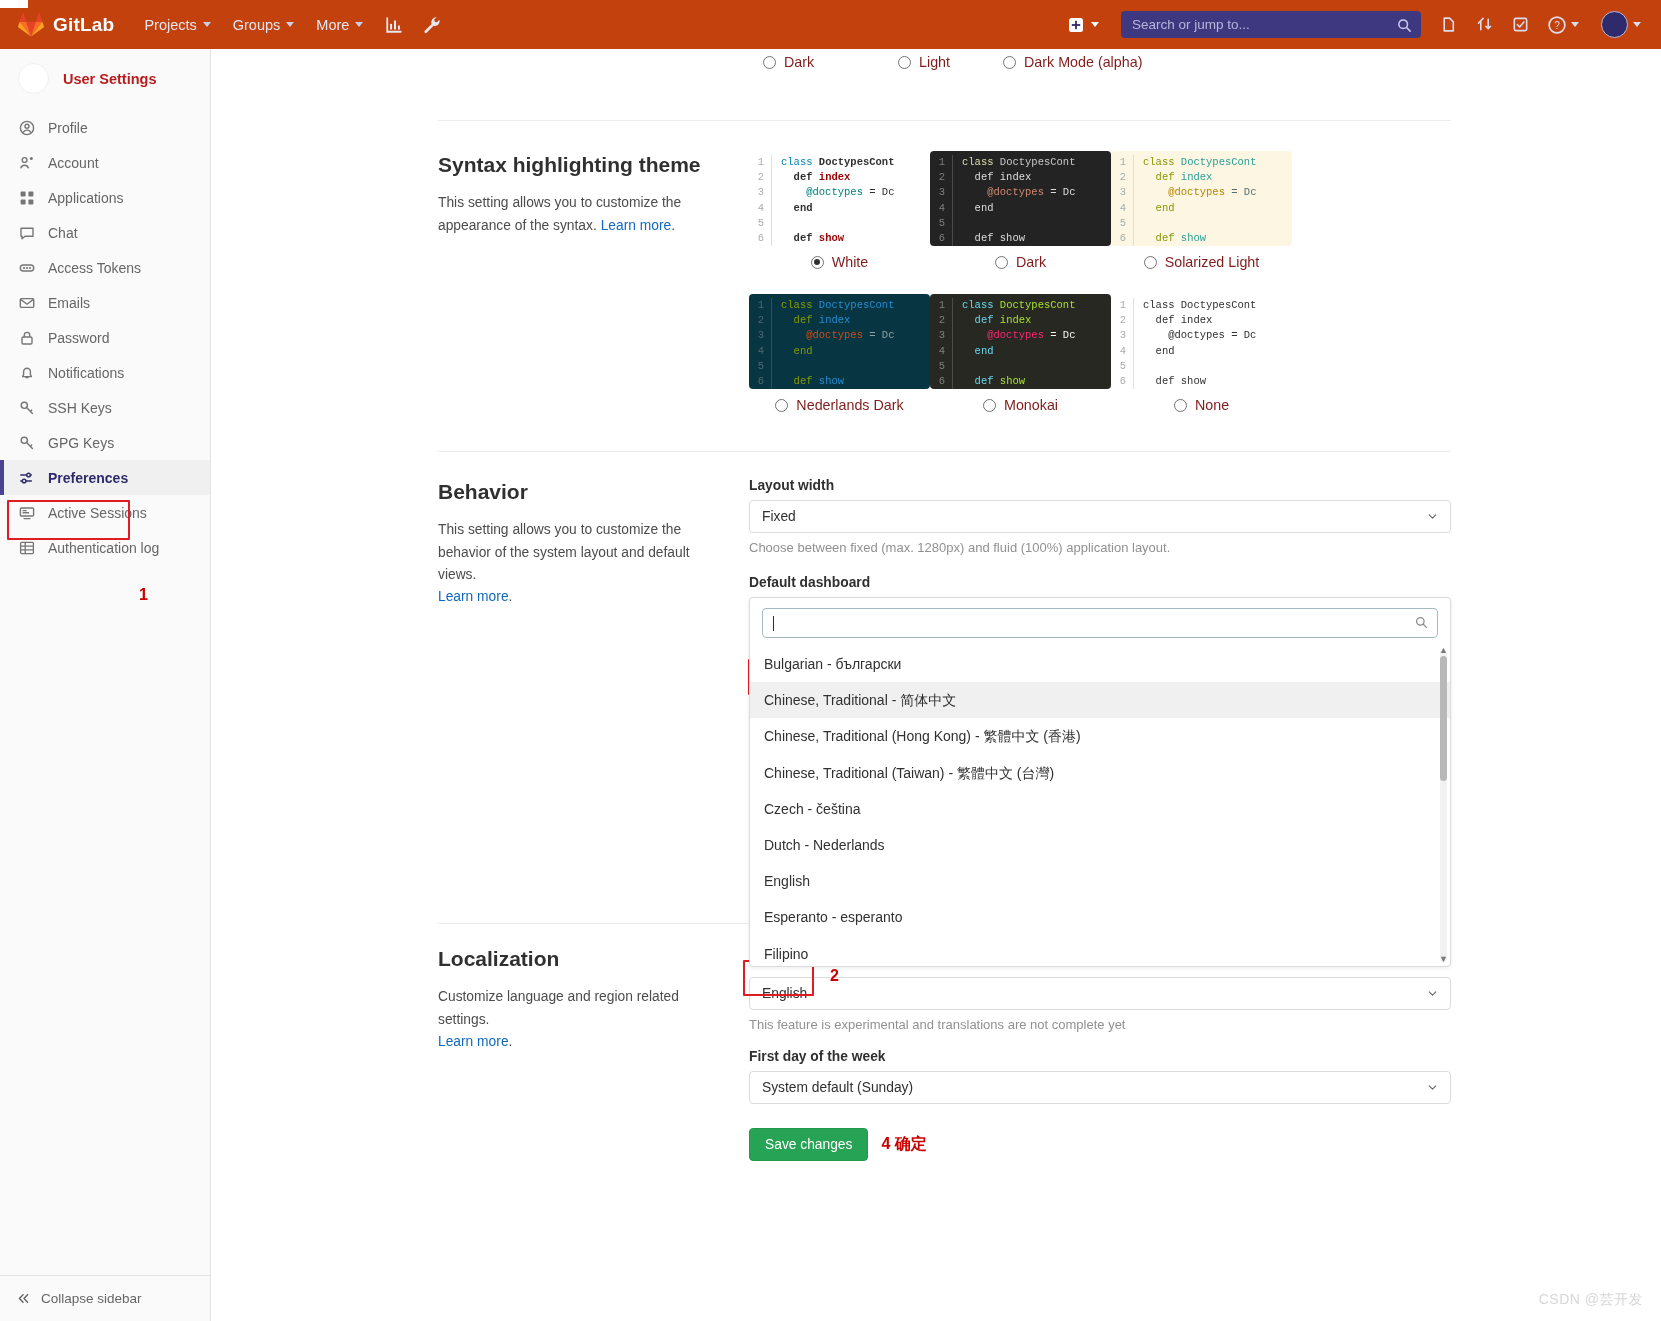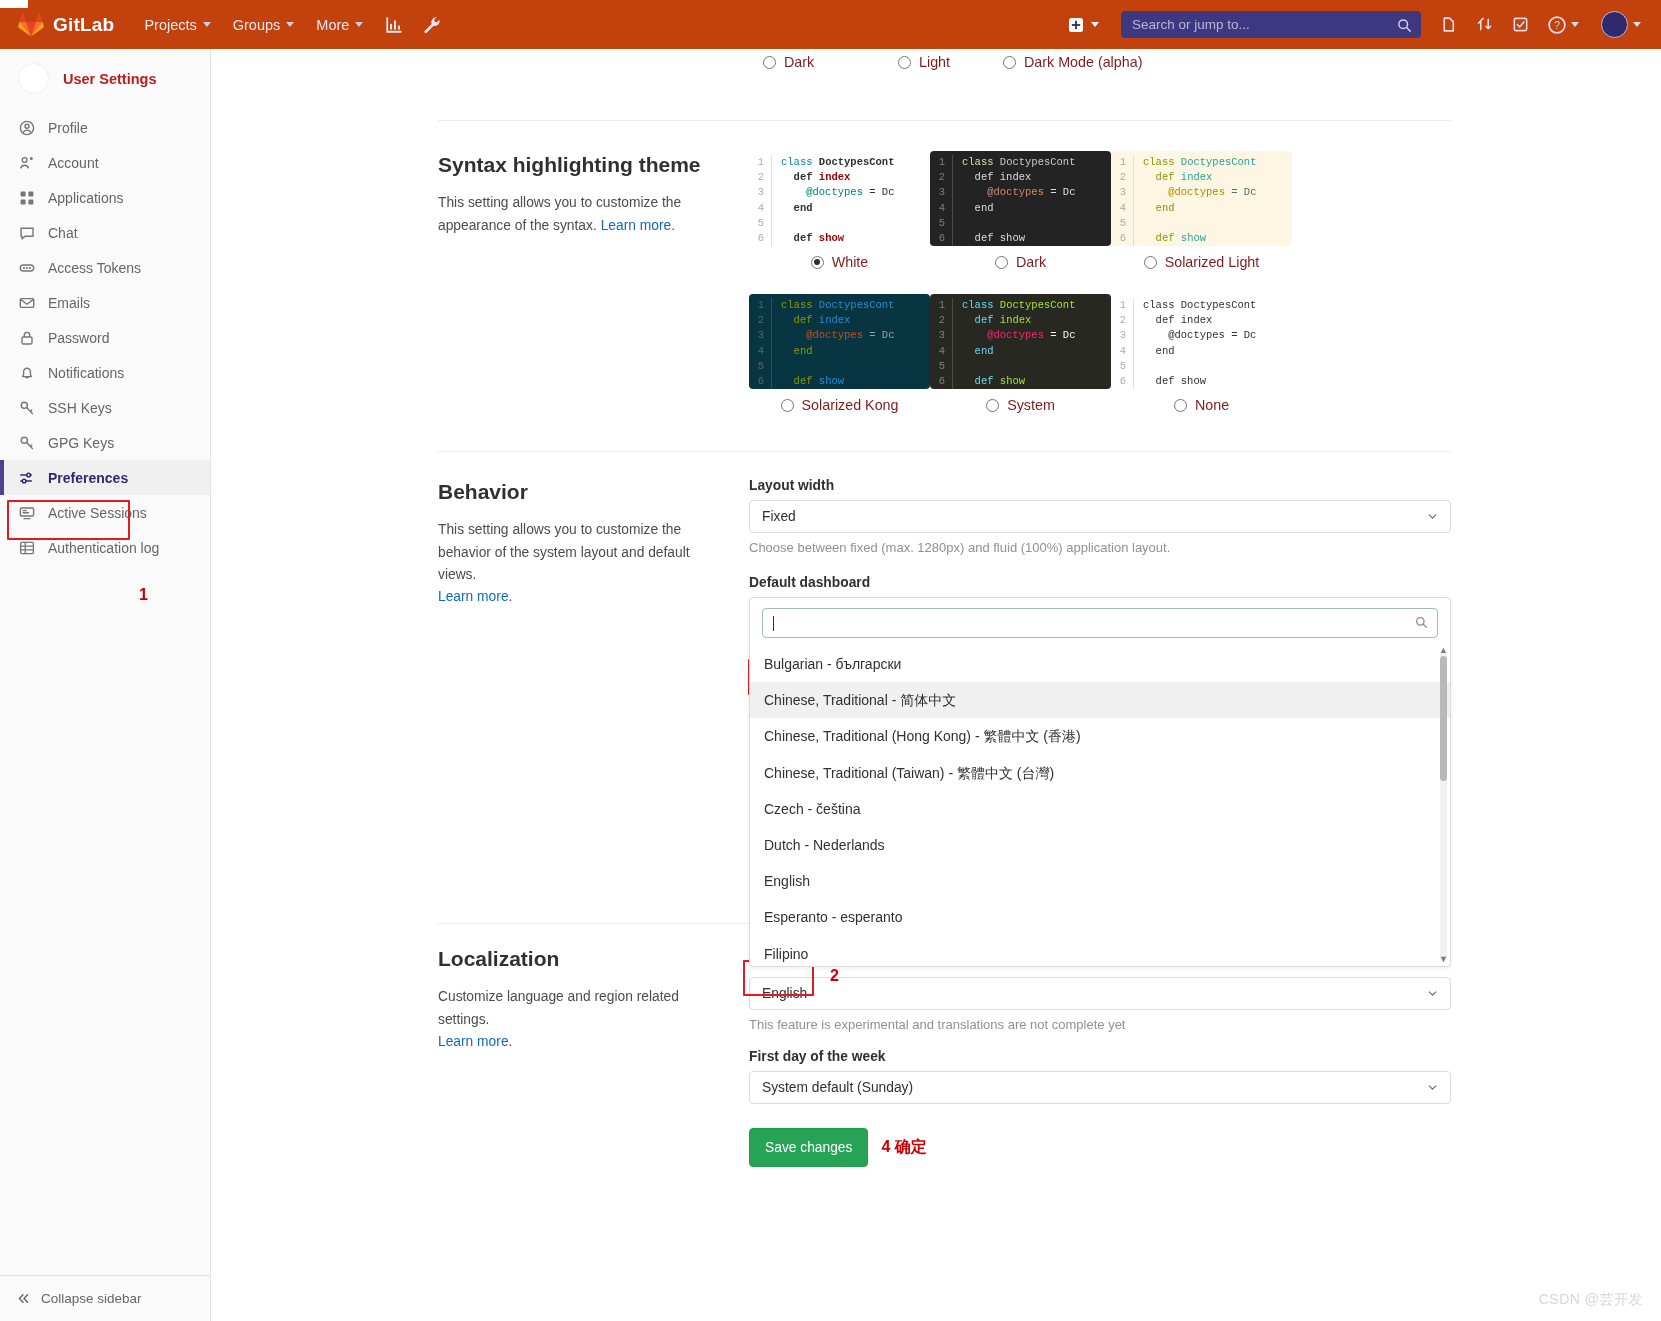--- a/index.html
+++ b/index.html
@@ -179,21 +179,21 @@
     background: #f2f2f2; border-radius: 4px;
   }
   .dd-scroll-thumb {
     position:absolute; right: 3px; top: 10px; width: 7px; height: 125px;
     background: #b8b8b8; border-radius: 4px; cursor: grab;
   }
   .dd-arrow { position:absolute; right: 2px; color:#7a7a7a; font-size: 9px; }
 
   .btn-save {
     display:inline-flex; align-items:center; justify-content:center;
-    height: 39px; padding: 0 15px; background: #27a355; color:#fff;
+    height: 33px; padding: 0 15px; background: #27a355; color:#fff;
     border:1px solid #229a4e; border-radius:4px; font-size:13.8px; cursor:pointer;
   }
   .zh-note { color:#cc0000; font-size: 16px; font-weight:700; margin-left: 13px; }
   .watermark {
     position:absolute; right: 18px; bottom: 12px;
     color:#d7d7d7; font-size: 14px; letter-spacing:.5px; user-select:none;
   }
 </style>
 </head>
 <body>
@@ -509,39 +509,39 @@
                 <div class="codetxt"><span class="kw-sd">class</span> <span class="fn-sd">DoctypesCont</span>
   <span class="kw-sd">def</span> <span class="fn-sd">index</span>
     <span class="iv-sd">@doctypes</span> = Dc
   <span class="kw-sd">end</span>
 
   <span class="kw-sd">def</span> <span class="fn-sd">show</span></div>
               </div>
               <div class="radio-row">
                 <label class="radio-lbl">
                   <span class="rdo"></span>
-                  <span>Solarized Kong</span>
+                  <span>Nederlands Dark</span>
                 </label>
               </div>
             </div>
 
             <div class="theme-cell" style="margin-top:24px">
               <div class="code-prev t-monokai">
                 <div class="gutter">1<br>2<br>3<br>4<br>5<br>6</div>
                 <div class="codetxt"><span class="kw-mk">class</span> <span class="fn-mk">DoctypesCont</span>
   <span class="kw-mk">def</span> <span class="fn-mk">index</span>
     <span class="iv-mk">@doctypes</span> = Dc
   <span class="kw-mk">end</span>
 
   <span class="kw-mk">def</span> <span class="fn-mk">show</span></div>
               </div>
               <div class="radio-row">
                 <label class="radio-lbl">
                   <span class="rdo"></span>
-                  <span>System</span>
+                  <span>Monokai</span>
                 </label>
               </div>
             </div>
 
             <div class="theme-cell" style="margin-top:24px">
               <div class="code-prev t-none">
                 <div class="gutter">1<br>2<br>3<br>4<br>5<br>6</div>
                 <div class="codetxt">class DoctypesCont
   def index
     @doctypes = Dc

